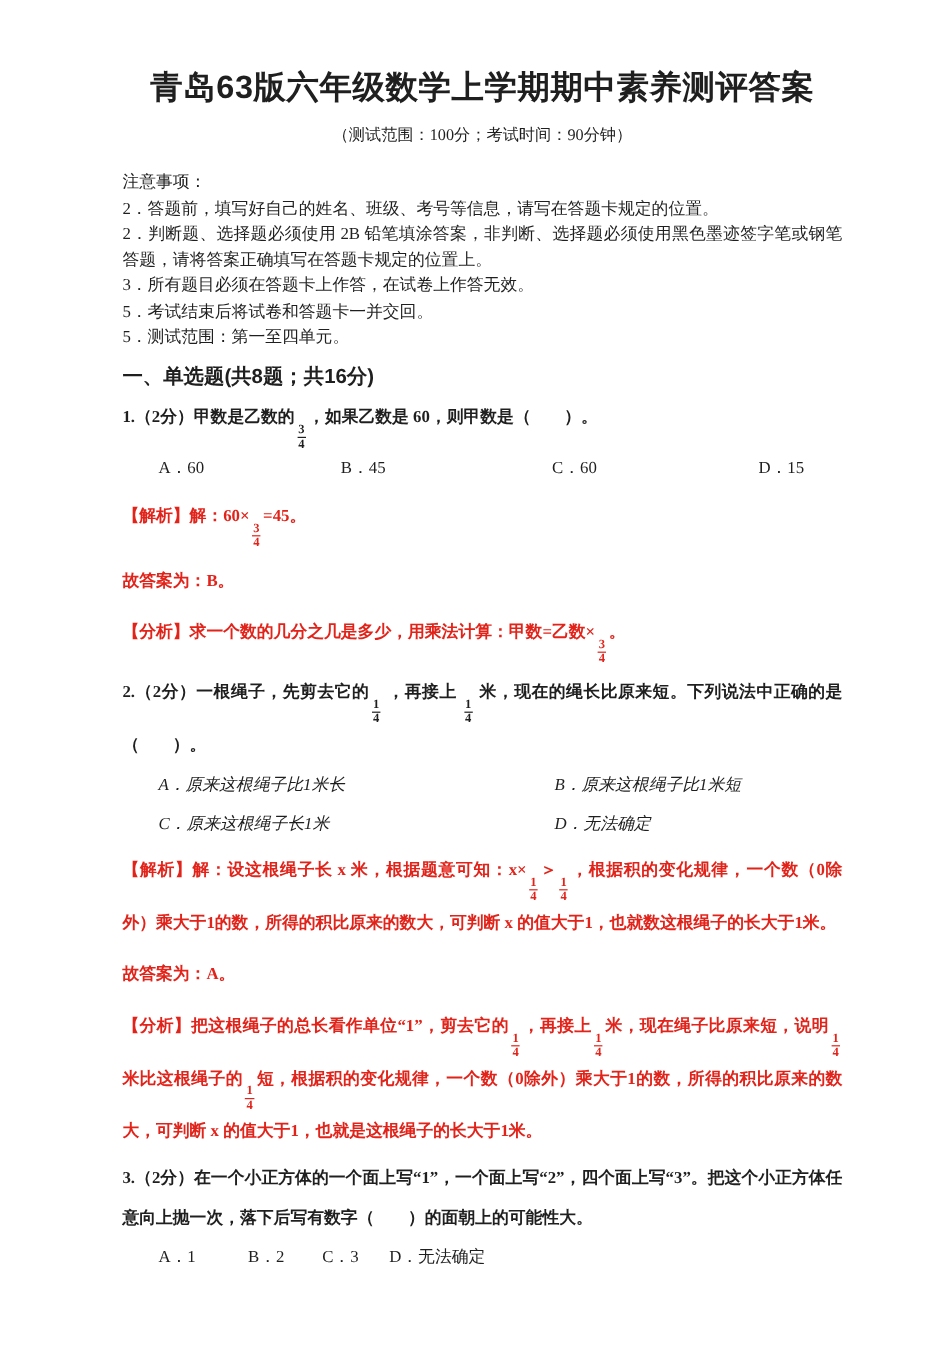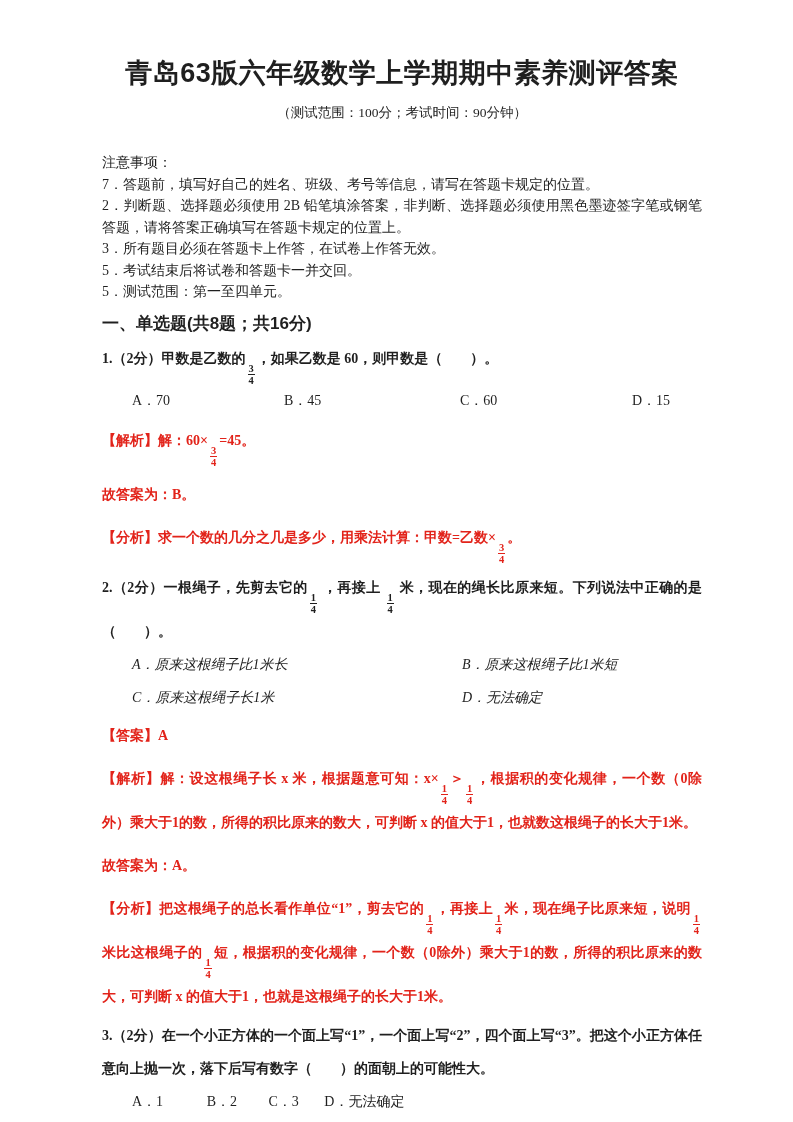--- a/index.html
+++ b/index.html
@@ -10,21 +10,21 @@
     -webkit-font-smoothing:antialiased;
   }
   .page{box-sizing:border-box;width:728px;height:1122px;padding:50px 92px 20px 102px;}
   .content{width:600px;}
   .title{
     margin:0;padding-top:6px;text-align:center;
     font-family:"Liberation Sans","DejaVu Sans",sans-serif;
     font-weight:900;font-size:27px;line-height:34px;letter-spacing:0.5px;
   }
   .subtitle{margin:14px 0 0 0;text-align:center;font-size:13.5px;line-height:18px;}
-  .notes{margin-top:30px;}
+  .notes{margin-top:20px;}
   .notes p{margin:0;font-size:14px;line-height:21.5px;text-align:justify;}
   .section-heading{
     margin:9px 0 2px 0;
     font-family:"Liberation Sans","DejaVu Sans",sans-serif;
     font-weight:bold;font-size:17px;line-height:24px;
   }
   .para{margin:10px 0 0 0;font-size:14px;line-height:33px;text-align:justify;font-weight:bold;}
   .stem{margin-top:6px;}
   .red{color:var(--red,#e2231a);}
   .opts4{
@@ -52,35 +52,35 @@
 <body style="color: rgb(31, 31, 31);">
 
 <div class="page">
   <div class="content">
 
     <h1 class="title">青岛63版六年级数学上学期期中素养测评答案</h1>
     <p class="subtitle">（测试范围：100分；考试时间：90分钟）</p>
 
     <div class="notes">
       <p>注意事项：</p>
-      <p>7．答题前，填写好自己的姓名、班级、考号等信息，请写在答题卡规定的位置。</p>
+      <p>2．答题前，填写好自己的姓名、班级、考号等信息，请写在答题卡规定的位置。</p>
       <p>2．判断题、选择题必须使用 2B 铅笔填涂答案，非判断、选择题必须使用黑色墨迹签字笔或钢笔答题，请将答案正确填写在答题卡规定的位置上。</p>
       <p>3．所有题目必须在答题卡上作答，在试卷上作答无效。</p>
       <p>5．考试结束后将试卷和答题卡一并交回。</p>
       <p>5．测试范围：第一至四单元。</p>
     </div>
 
     <h2 class="section-heading">一、单选题(共8题；共16分)</h2>
 
     <p class="para stem">1.（2分）甲数是乙数的<span class="frac">
           <span class="num">3</span>
           <span class="den">4</span>
         </span>，如果乙数是 60，则甲数是（　　）。</p>
     <div class="opts4">
-      <span>A．70</span>
+      <span>A．60</span>
       <span>B．45</span>
       <span>C．60</span>
       <span>D．15</span>
     </div>
     <p class="para red">【解析】解：60×<span class="frac">
           <span class="num">3</span>
           <span class="den">4</span>
         </span>=45。</p>
     <p class="para red">故答案为：B。</p>
     <p class="para red">【分析】求一个数的几分之几是多少，用乘法计算：甲数=乙数×<span class="frac">
@@ -94,21 +94,20 @@
         </span> ，再接上 <span class="frac">
           <span class="num">1</span>
           <span class="den">4</span>
         </span> 米，现在的绳长比原来短。下列说法中正确的是（　　）。</p>
     <div class="opts2">
       <span>A．原来这根绳子比1米长</span>
       <span>B．原来这根绳子比1米短</span>
       <span>C．原来这根绳子长1米</span>
       <span>D．无法确定</span>
     </div>
-    <p class="para red">【答案】A</p>
     <p class="para red">【解析】解：设这根绳子长 x 米，根据题意可知：x×<span class="frac">
           <span class="num">1</span>
           <span class="den">4</span>
         </span>＞<span class="frac">
           <span class="num">1</span>
           <span class="den">4</span>
         </span>，根据积的变化规律，一个数（0除外）乘大于1的数，所得的积比原来的数大，可判断 x 的值大于1，也就数这根绳子的长大于1米。</p>
     <p class="para red">故答案为：A。</p>
     <p class="para red">【分析】把这根绳子的总长看作单位“1”，剪去它的<span class="frac">
           <span class="num">1</span>

